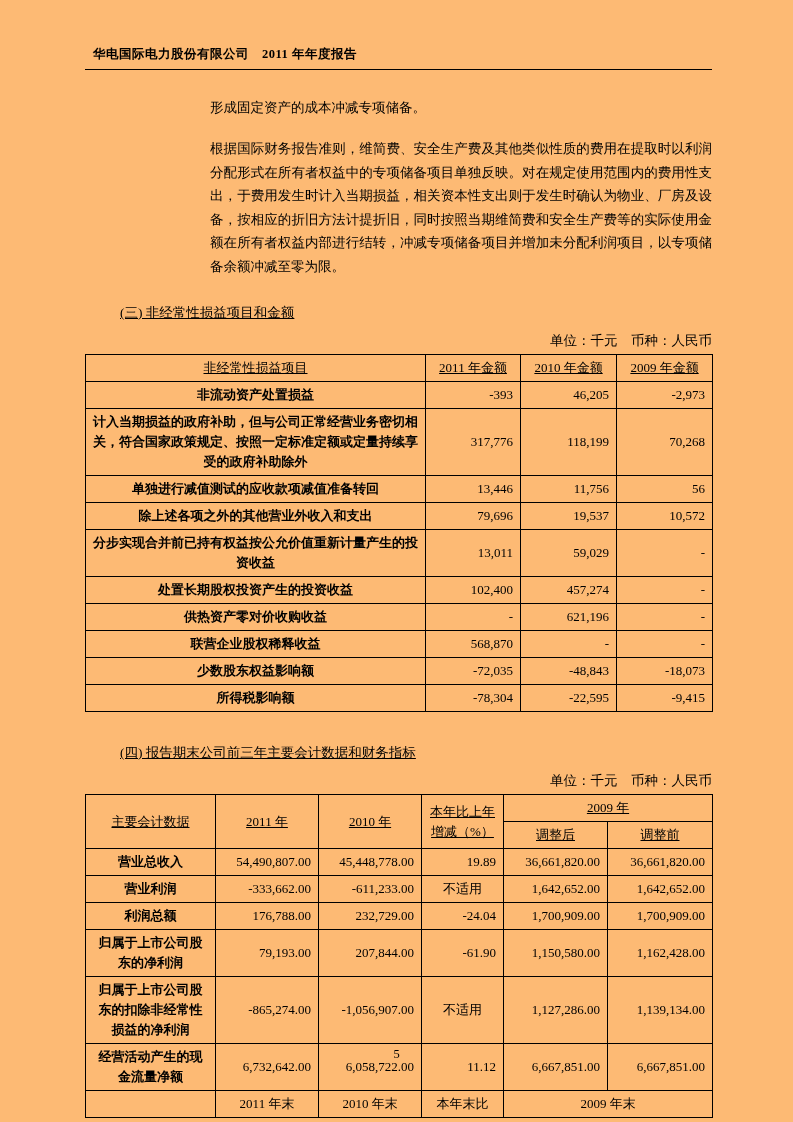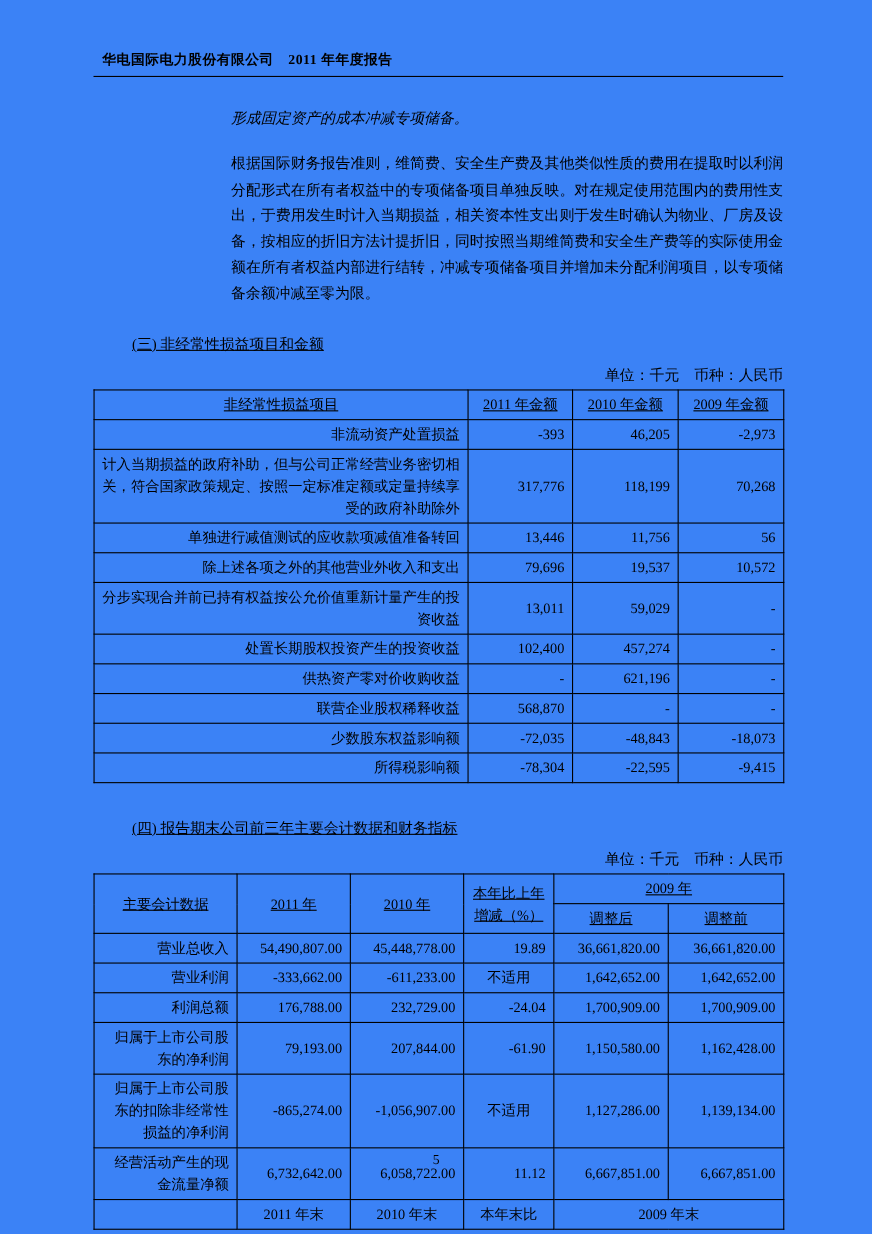--- a/index.html
+++ b/index.html
@@ -5,37 +5,36 @@
   * { margin: 0; padding: 0; box-sizing: border-box; }
   html, body { background: #ffffff; }
   body {
     width: 793px; height: 1122px;
     font-family: "Liberation Serif", "DejaVu Serif", serif;
     color: #000;
   }
   .page {
     position: relative;
     width: 793px; height: 1122px;
-    background: #3b82f6;
+    background: #fdba74;
     padding: 46px 81px 0 85px;
     overflow: hidden;
   }
   .doc-header {
     padding-left: 8px;
     padding-bottom: 6px;
     border-bottom: 1px solid #000;
     font-size: 12.5px;
     font-weight: bold;
     letter-spacing: 0.5px;
   }
   .para1 {
     margin: 28px 0 0 125px;
     font-size: 13.5px;
     line-height: 20px;
-    font-style: italic;
   }
   .para2 {
     margin: 19px 0 0 125px;
     font-size: 13.5px;
     line-height: 23.5px;
     text-align: justify;
   }
   .section-heading {
     margin: 26px 0 0 35px;
     font-size: 13.5px;
@@ -54,21 +53,21 @@
     font-size: 13px;
   }
   th, td {
     border: 1px solid #000;
     padding: 3px 7px;
     vertical-align: middle;
     line-height: 20px;
     word-break: break-all;
   }
   th { font-weight: normal; text-align: center; text-decoration: underline; }
-  td.lbl { text-align: right; }
+  td.lbl { text-align: center; font-weight: bold; }
   td.num { text-align: right; }
   td.ctr { text-align: center; }
   .t2 th, .t2 td { line-height: 20px; }
   .heading4 { margin-top: 32px; }
   .page-number {
     position: absolute;
     left: 0; right: 0;
     bottom: 60px;
     text-align: center;
     font-size: 12.5px;

